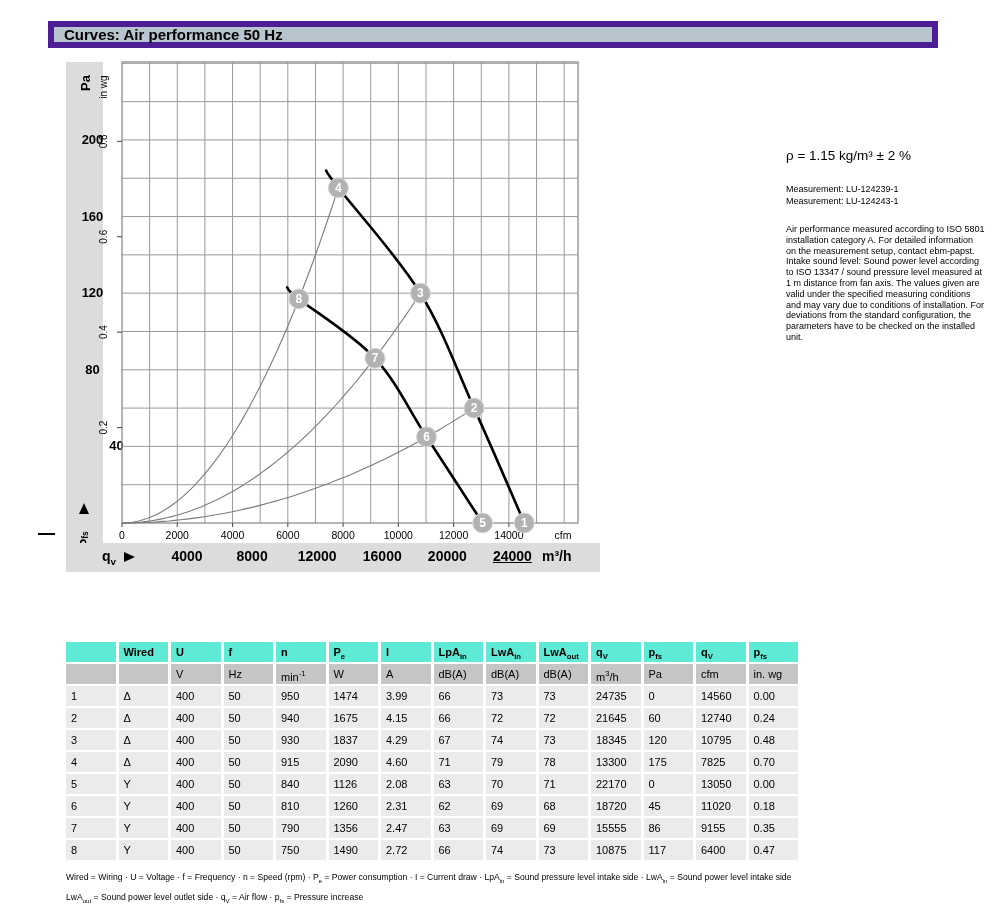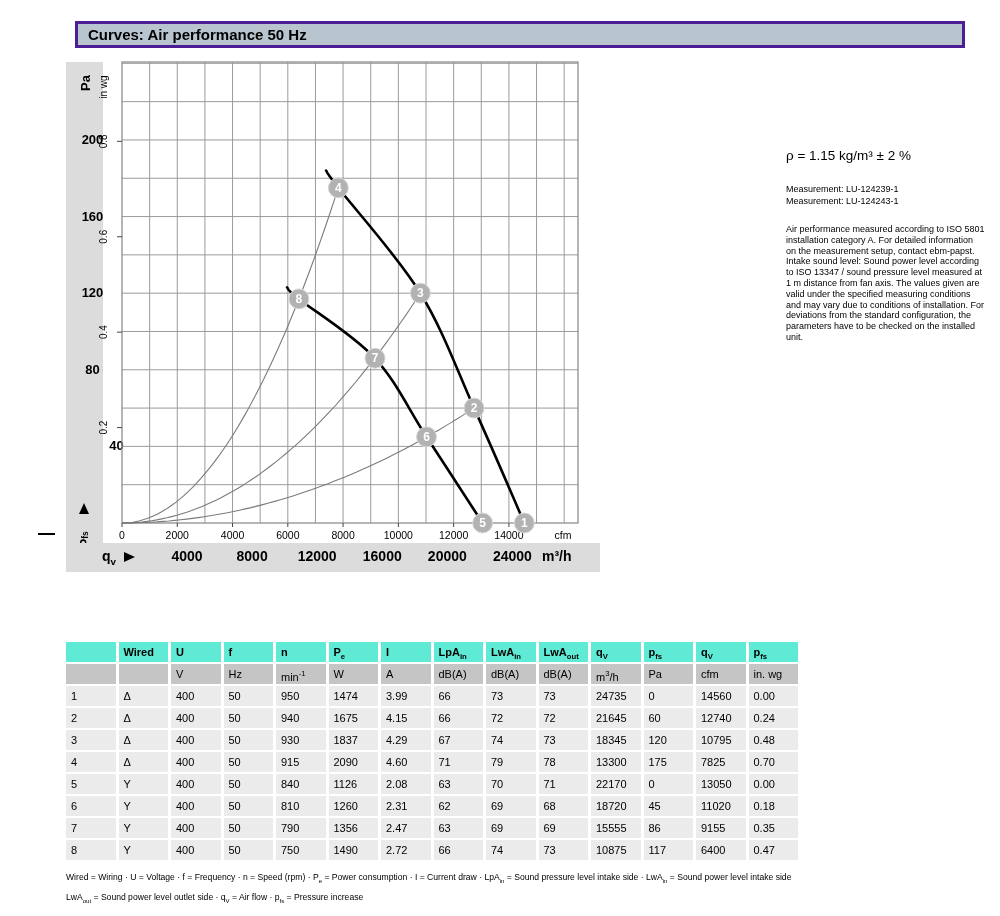--- a/index.html
+++ b/index.html
@@ -1,21 +1,21 @@
 <!DOCTYPE html>
 <html><head>
 <meta charset="utf-8">
 <style>
   html,body{margin:0;padding:0;background:#fff;}
   .page{position:relative;width:1000px;height:916px;background:#ffffff;
         font-family:"Liberation Sans",sans-serif;color:#000;overflow:hidden;}
 
   
-  .title-bar{position:absolute;left:75px;top:21px;width:890px;height:27px;
-             background:#b8c4ce;box-sizing:border-box;border:3px solid #4c1d95;
+  .title-bar{position:absolute;left:48px;top:21px;width:890px;height:27px;
+             background:#b8c4ce;box-sizing:border-box;border:6px solid #4c1d95;
              display:flex;align-items:center;padding-left:10px;
              font-weight:bold;font-size:15px;}
   .mv-bar{position:absolute;left:63px;top:609px;width:887px;height:25px;
           background:#cfd6db;display:flex;align-items:center;padding-left:10px;
           box-sizing:border-box;font-weight:bold;font-size:15px;}
 
   
   .y-band{position:absolute;left:66px;top:62px;width:37px;height:510px;background:#dcdcdc;}
   .x-band{position:absolute;left:66px;top:543px;width:534px;height:29px;background:#dcdcdc;}
   .rot{transform:rotate(-90deg);}
@@ -81,21 +81,21 @@
     <div class="qv-lab">
       <span>q<sub>v</sub></span>
       <span class="x-arrow"></span>
     </div>
     <div class="m3h-lab">m³/h</div>
   <div class="qv-tick" style="left: 91.0646px;">4000</div>
       <div class="qv-tick" style="left: 156.129px;">8000</div>
       <div class="qv-tick" style="left: 221.194px;">12000</div>
       <div class="qv-tick" style="left: 286.258px;">16000</div>
       <div class="qv-tick" style="left: 351.323px;">20000</div>
-      <div class="qv-tick" style="left: 416.388px;">24000</div>
+      <div class="qv-tick" style="left: 416.388px; text-decoration: underline;">24000</div>
     </div>
 
   <svg class="chart-svg" id="chartSvg" width="545" height="525" viewBox="0 0 545 525">
       <g stroke="#9a9a9a" stroke-width="1">
         <line x1="89.63636363636364" y1="7" x2="89.63636363636364" y2="468"></line>
         <line x1="117.27272727272728" y1="7" x2="117.27272727272728" y2="468"></line>
         <line x1="144.9090909090909" y1="7" x2="144.9090909090909" y2="468"></line>
         <line x1="172.54545454545456" y1="7" x2="172.54545454545456" y2="468"></line>
         <line x1="200.1818181818182" y1="7" x2="200.1818181818182" y2="468"></line>
         <line x1="227.8181818181818" y1="7" x2="227.8181818181818" y2="468"></line>

